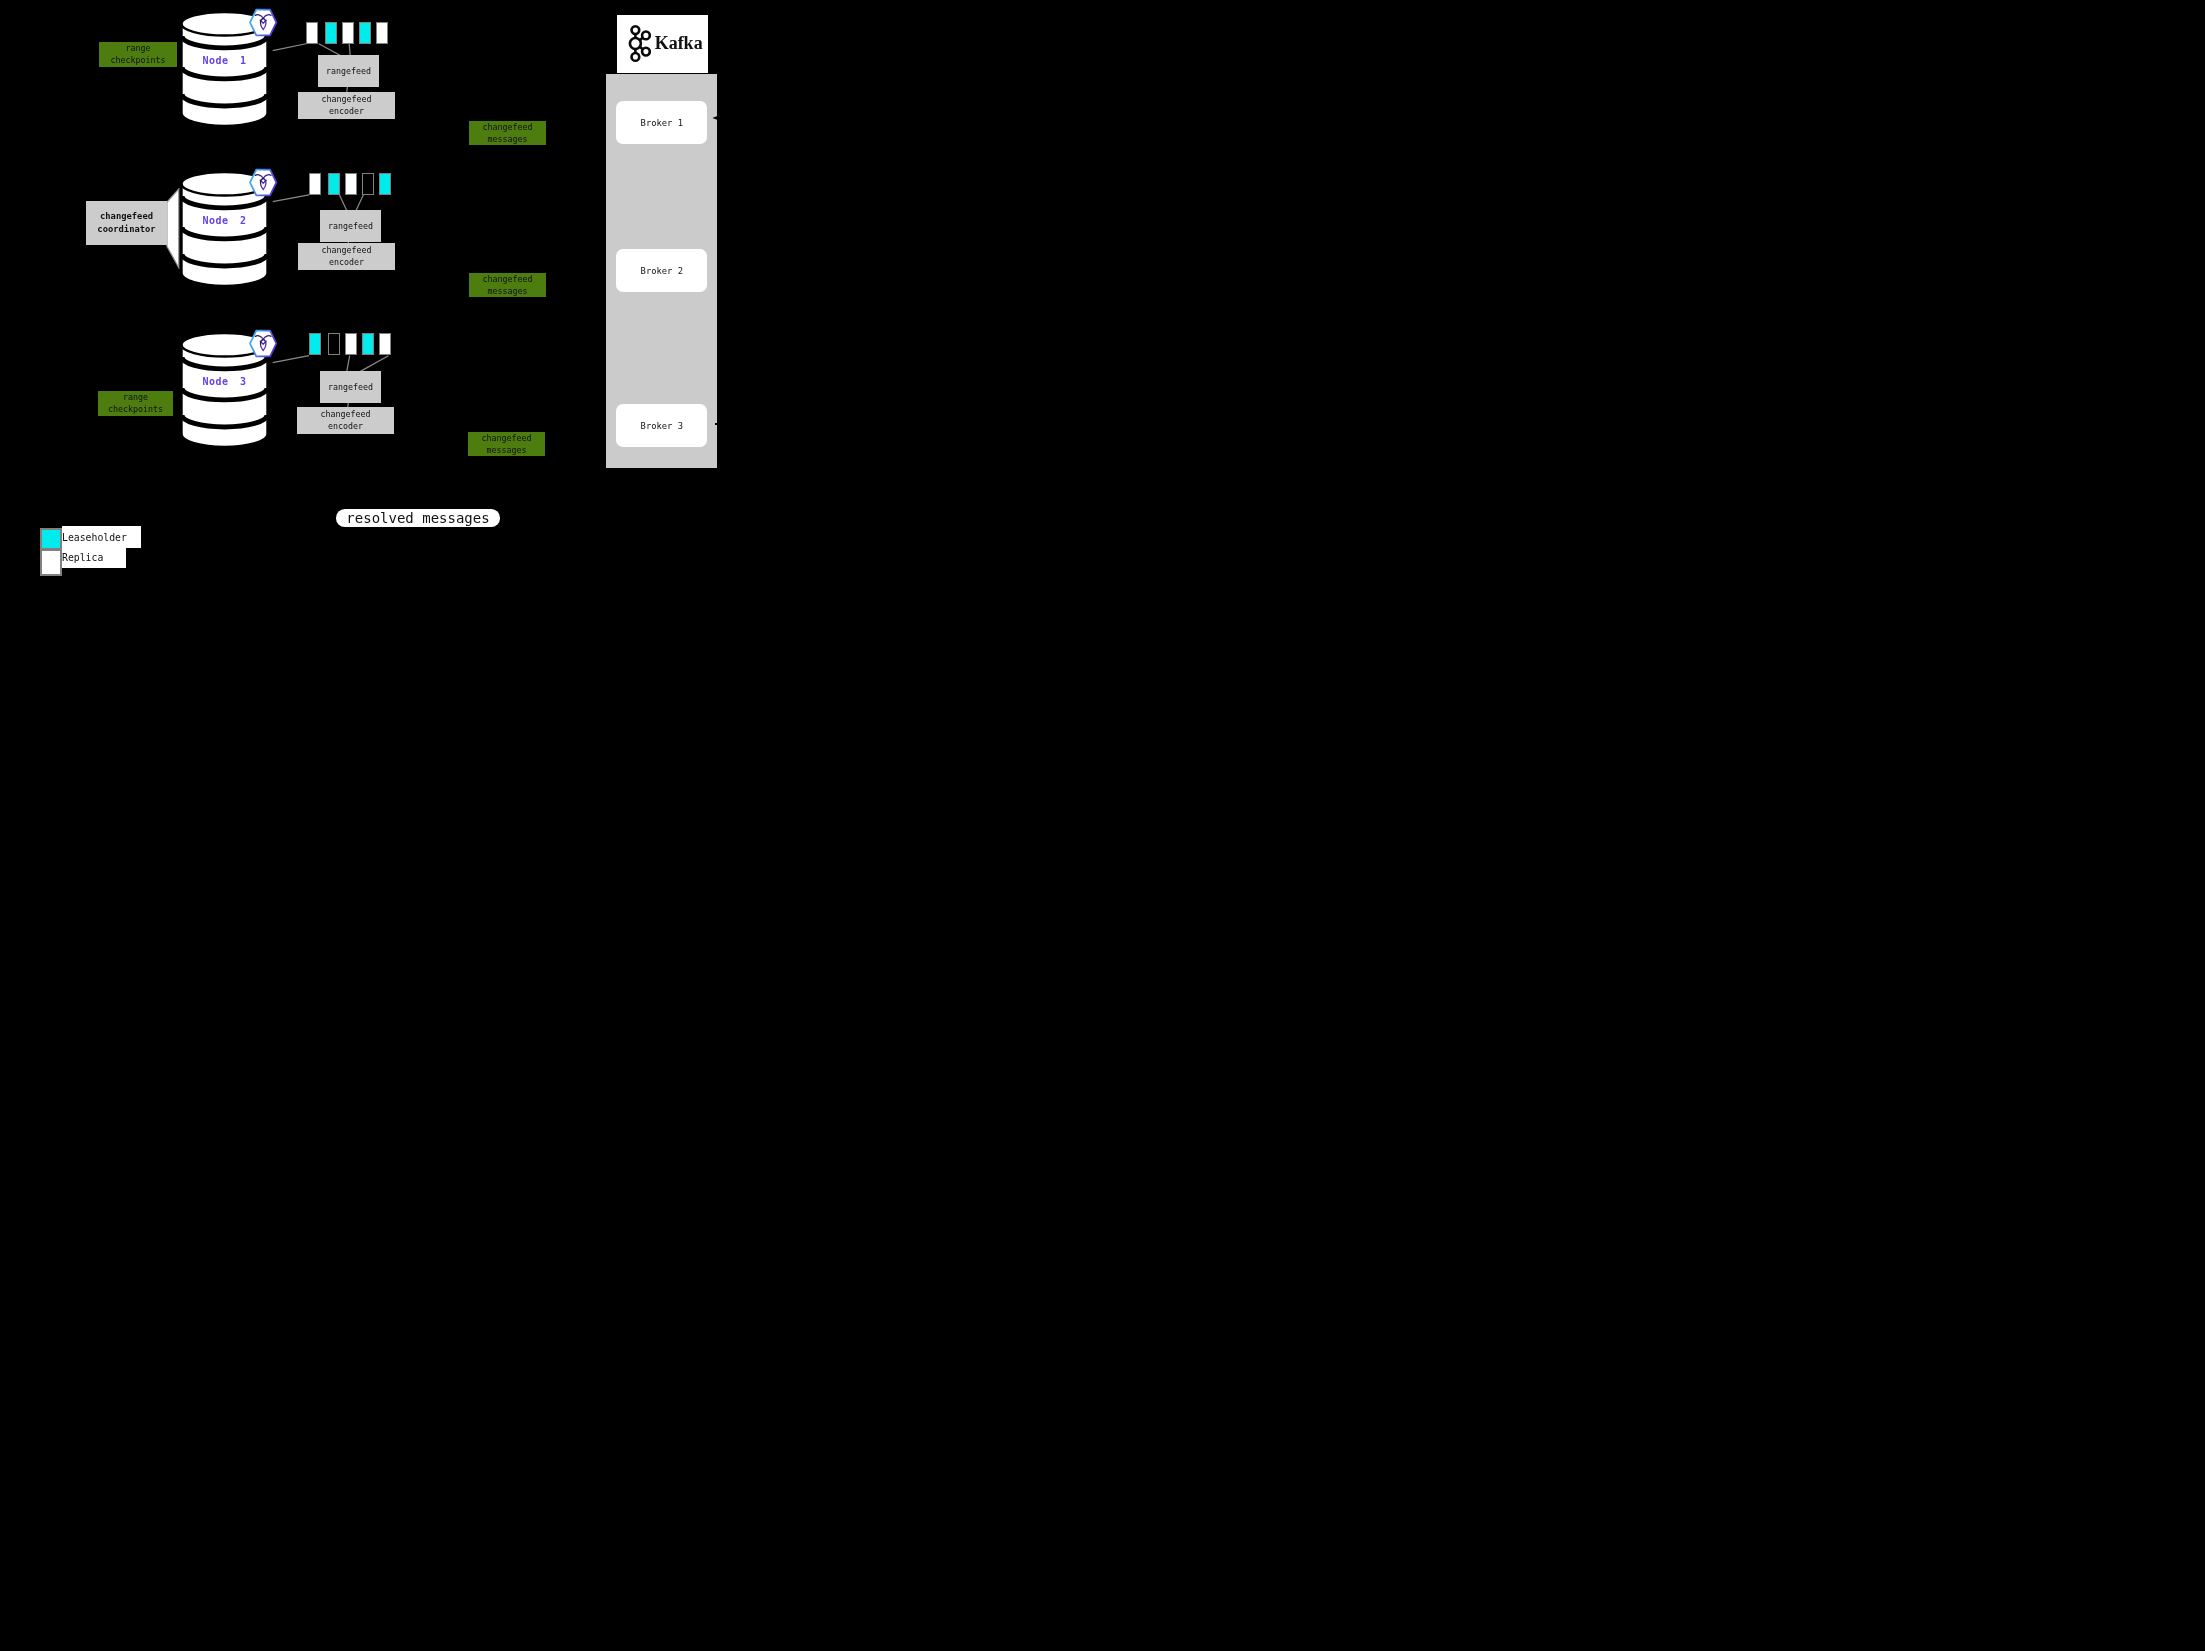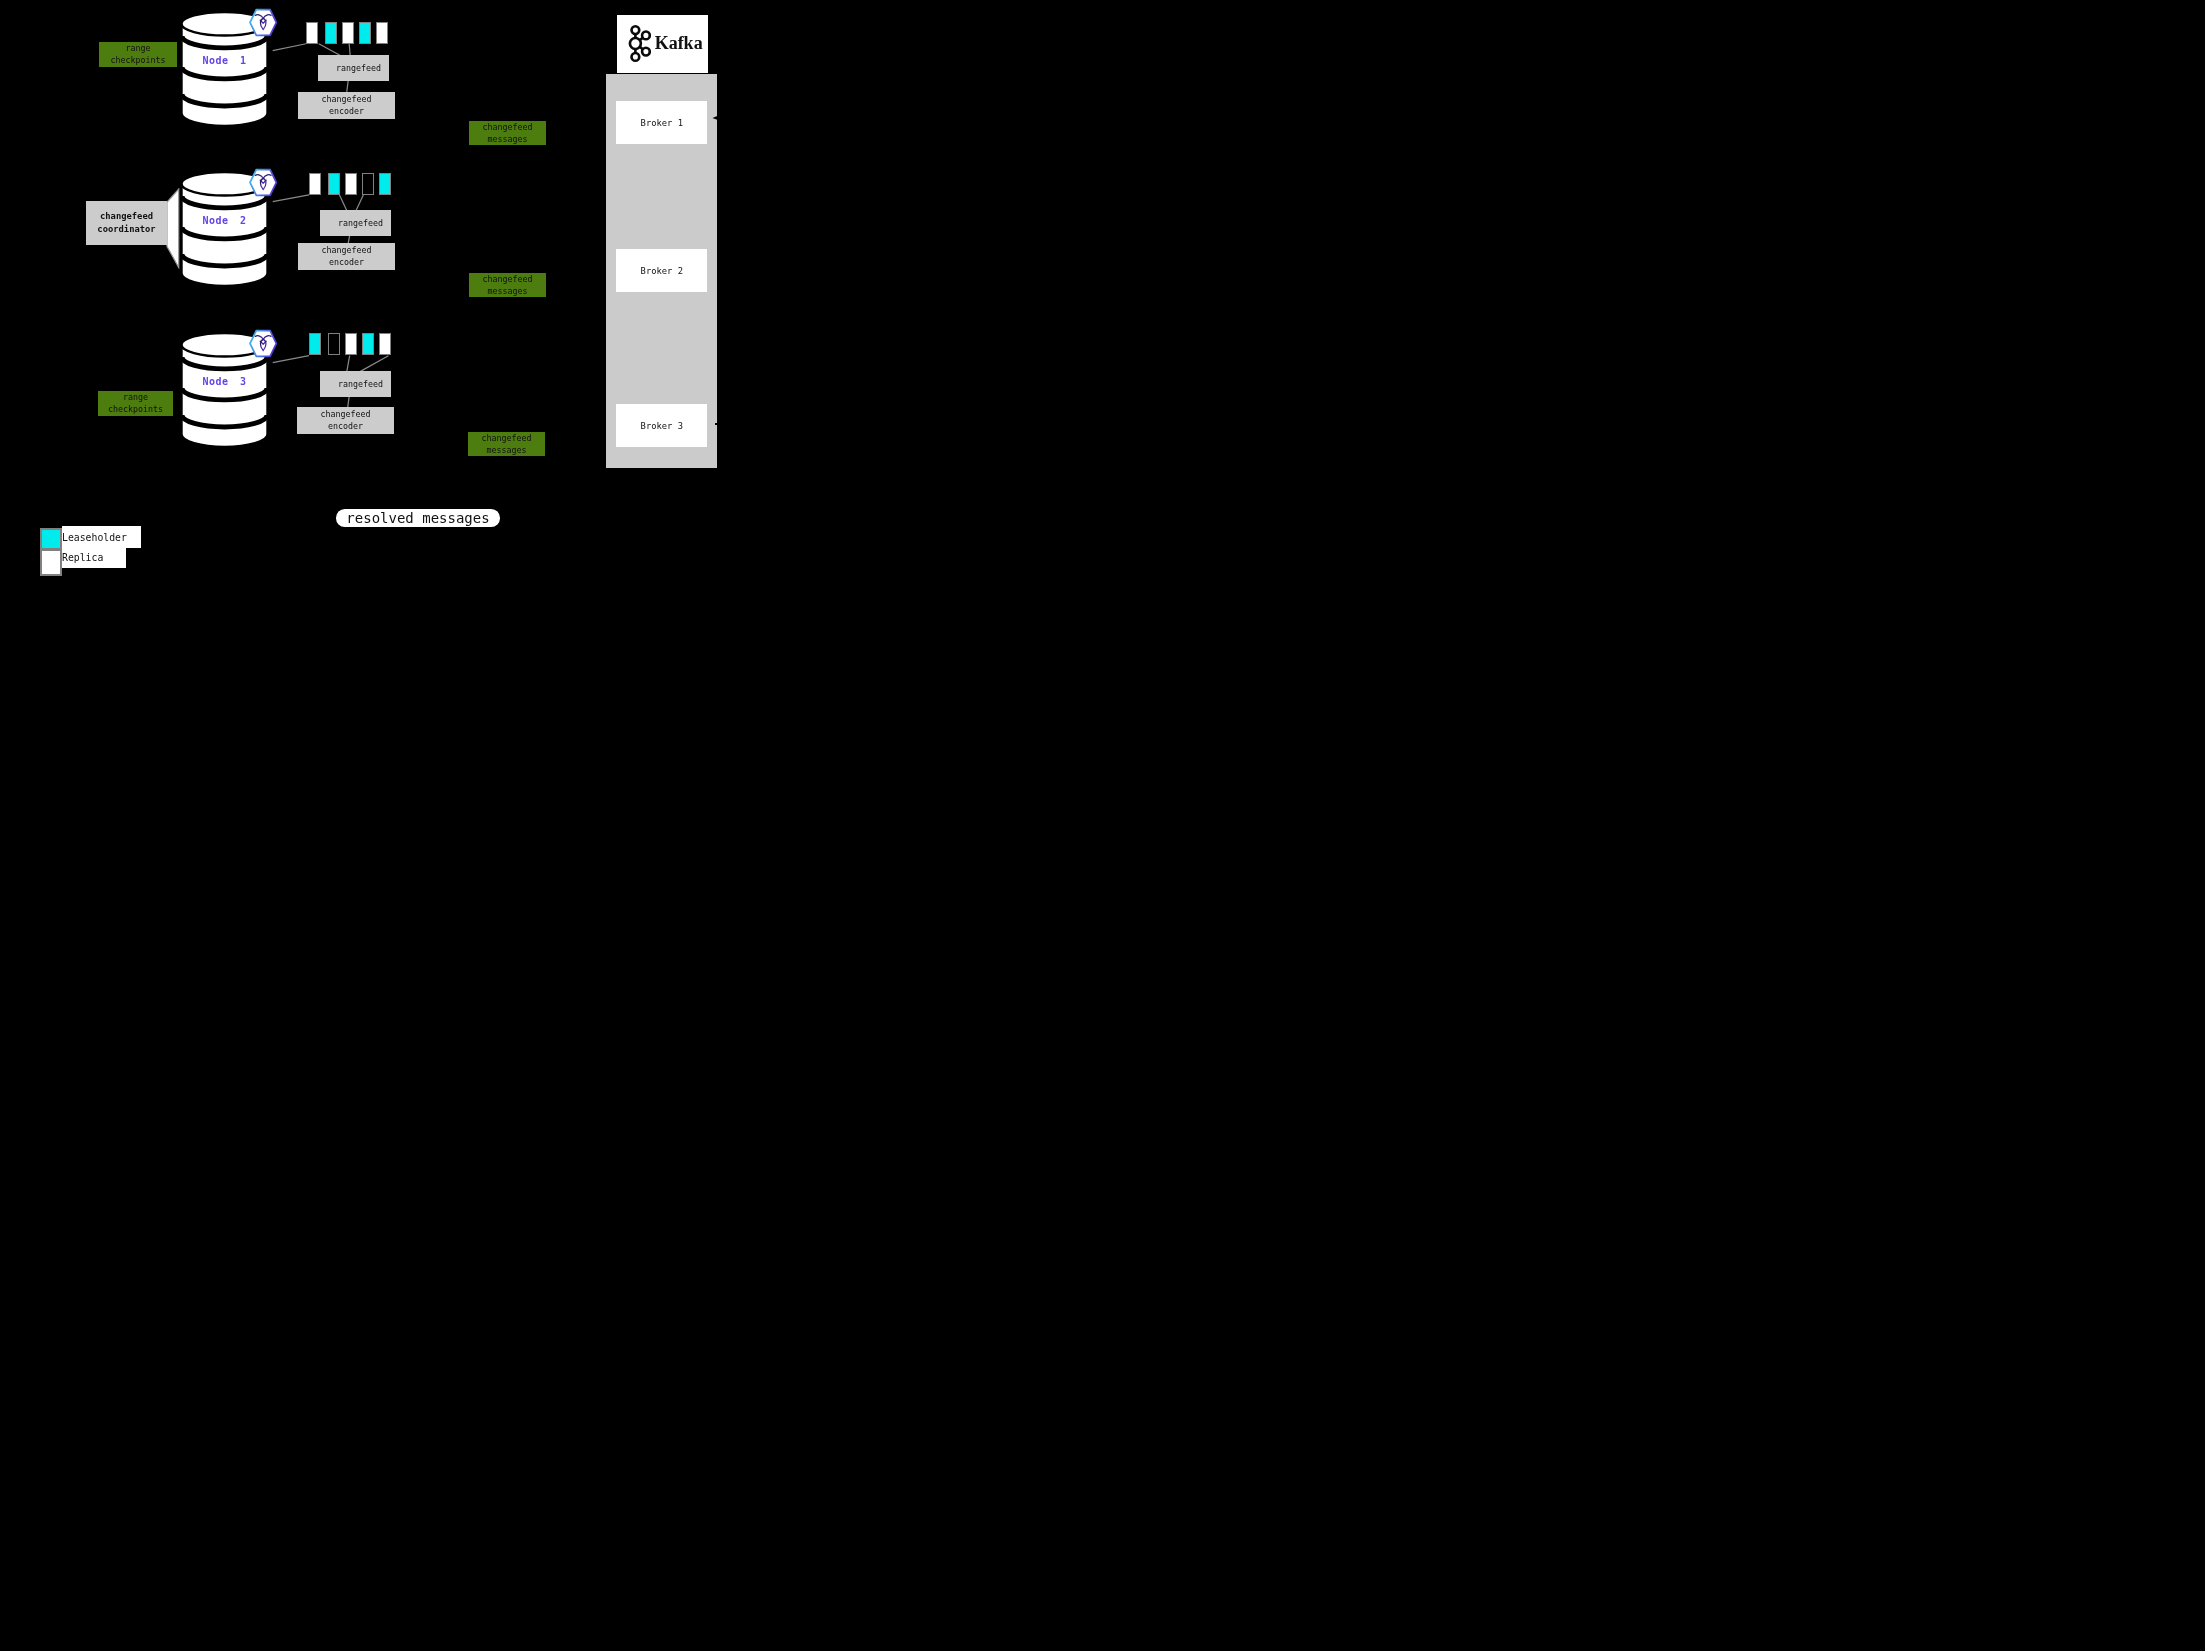--- a/index.html
+++ b/index.html
@@ -7,21 +7,21 @@
     position:relative;width:769px;height:576px;background:var(--background,#000);
     overflow:hidden;font-family:"DejaVu Sans Mono","Liberation Mono",monospace;
   }
   .abs{position:absolute;}
   svg{display:block;}
   
   .whitebox{background:#4d7c0f;color:#111;text-align:center;}
   .graybox{background:var(--box_gray,#ccc);color:#111;text-align:center;}
   .lbl{font-size:8.3px;line-height:1.45;display:flex;flex-direction:column;justify-content:center;align-items:center;}
   .rc{width:78px;height:24.5px;overflow:hidden;}
-  .rf{width:61px;height:26px;padding-left:10px;}
+  .rf{width:61px;height:32px;}
   .enc{width:97px;height:26.5px;}
   .cm{width:77px;height:23.5px;}
   .coord{width:81px;height:44px;font-weight:bold;font-size:8.8px;line-height:1.5;}
   
   .ranges{width:83px;height:22px;}
   .range{
     position:absolute;top:0;width:12.3px;height:22px;box-sizing:border-box;
     border:1.5px solid var(--border_gray,#808080);background:var(--replica,#fff);
   }
   .range[data-kind="leaseholder"]{background:var(--leaseholder,#0ee);}
@@ -34,21 +34,21 @@
   
   .node-label{
     position:absolute;left:0;width:91px;text-align:center;color:var(--node_label,#6644e8);
     font-weight:bold;font-size:10px;letter-spacing:0.5px;word-spacing:4.9px;
   }
   
   .kafka-box{width:91px;height:58px;background:#fff;display:flex;align-items:center;justify-content:center;gap:3.9px;}
   .kafka-title{font-family:Liberation Serif, serif;font-weight:bold;font-size:18px;color:#111;}
   .kafka-panel{width:111px;height:394px;background:var(--panel_gray,#cbcbcb);}
   .broker{
-    position:absolute;left:10.3px;width:91px;height:43px;background:#fff;border-radius:0;
+    position:absolute;left:10.3px;width:91px;height:43px;background:#fff;border-radius:7px;
     display:flex;align-items:center;justify-content:center;font-size:8.8px;color:#111;
   }
   
   .pill{
     width:164px;height:17.6px;background:#fff;border-radius:8.8px;color:#111;
     display:flex;align-items:center;justify-content:center;font-size:14px;
   }
   .legend-swatch{
     width:22px;height:21.6px;box-sizing:border-box;border:2px solid var(--border_gray,#808080);
     background:var(--replica,#fff);

